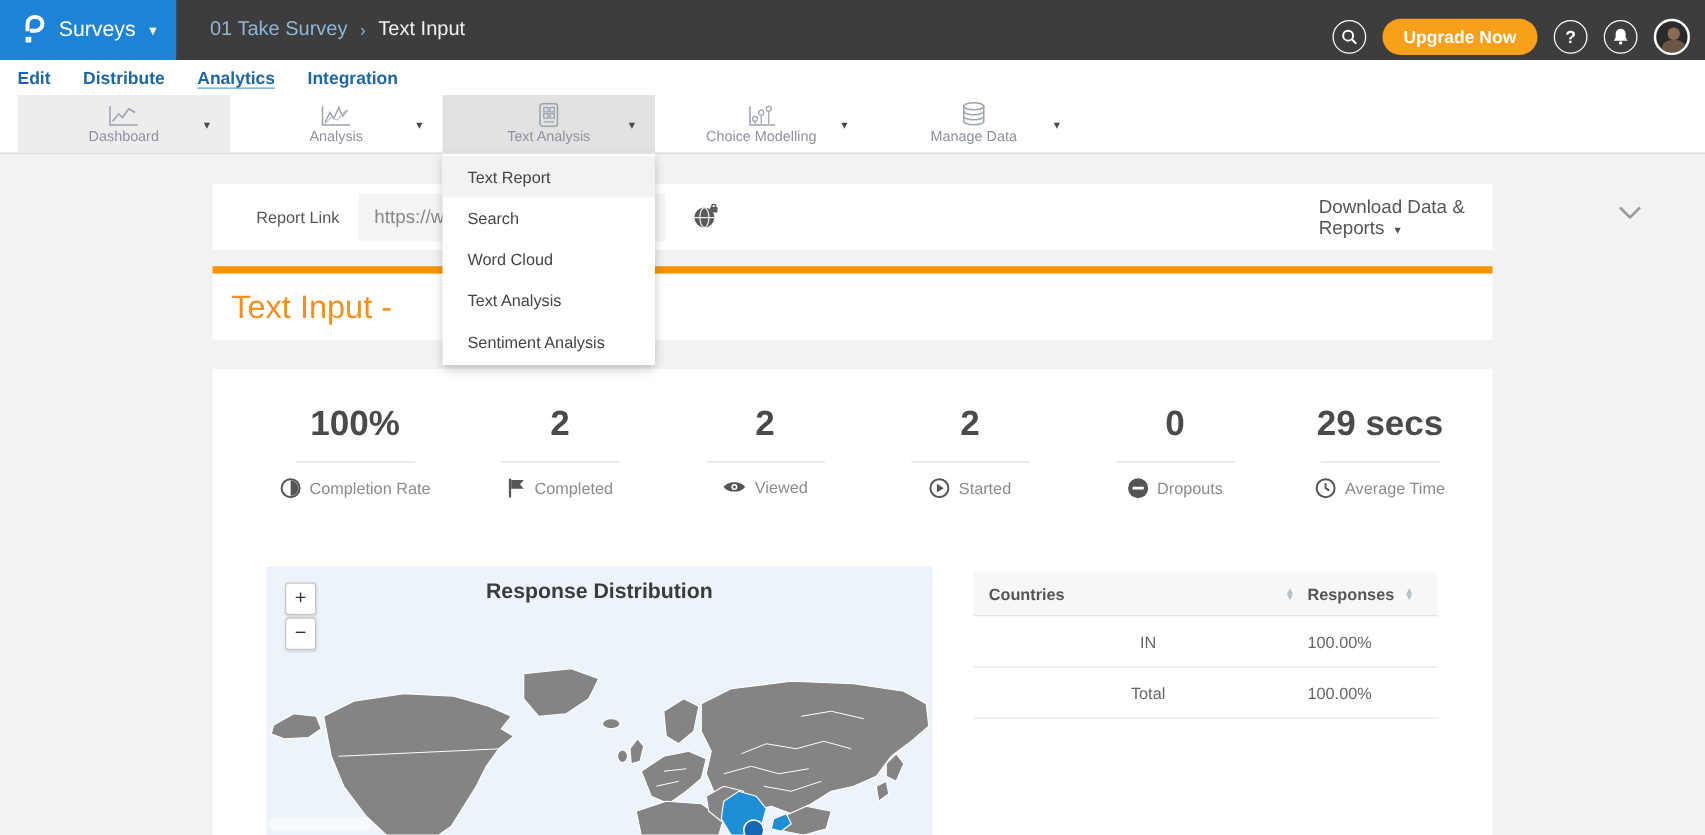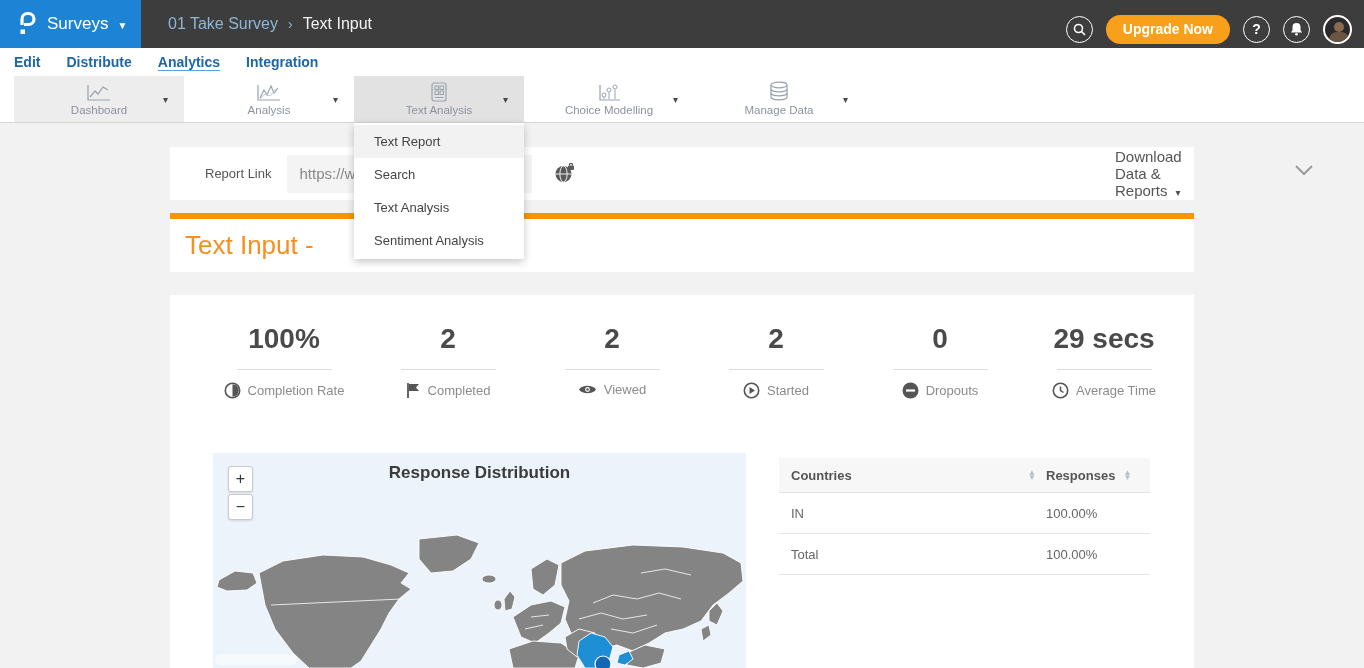--- a/index.html
+++ b/index.html
@@ -60,21 +60,21 @@
   .menu-item.hover { background:#f2f2f2; }
 
   
   #report-bar { left:170px; top:147px; width:1024px; height:53px; background:#fff;
     display:flex; align-items:center; }
   #report-link-label { font-size:13px; color:#555; margin-left:35px; }
   #report-url { margin-left:16px; width:245px; height:38px; background:#f4f4f4;
     display:flex; align-items:center; padding:0 12px; border:none; }
   #report-url .url-text { font-size:15px; color:#888; flex:1; white-space:nowrap; overflow:hidden; }
   #globe-wrap { margin-left:22px; cursor:pointer; }
-  #download-reports { position:absolute; left:945px; font-size:15px; color:#555; cursor:pointer; }
+  #download-reports { position:absolute; left:885px; font-size:15px; color:#555; cursor:pointer; }
   #download-reports .dl-caret { font-size:10px; color:#555; margin-left:8px; }
   #collapse-chevron { position:absolute; left:1125px; top:18px; cursor:pointer; }
 
   
   #orange-bar { left:170px; top:213px; width:1024px; height:6px; background:#f79400; }
   #title-panel { left:170px; top:219px; width:1024px; height:53px; background:#fff;
     display:flex; align-items:center; }
   #page-title { color:#f78f1e; font-size:26px; margin-left:15px; white-space:nowrap; }
 
   
@@ -105,21 +105,21 @@
   
   #countries-table { position:absolute; left:609px; top:163px; width:371px; }
   #ct-header { height:35px; background:#f7f7f7; border-bottom:1px solid #e3e3e3;
     display:flex; align-items:center; font-size:13px; font-weight:bold; color:#555; }
   .ct-col-c { flex:1; padding-left:12px; display:flex; align-items:center; justify-content:space-between; }
   .ct-col-r { width:104px; display:flex; align-items:center; gap:8px; }
   .sort-icon { display:flex; flex-direction:column; line-height:5px; font-size:8px;
     color:#b7bec6; cursor:pointer; margin-right:10px; }
   .ct-row { height:41px; border-bottom:1px solid #e7e7e7; display:flex;
     align-items:center; font-size:13px; color:#666; }
-  .ct-row .cell-c { flex:1; padding-left:12px; }
+  .ct-row .cell-c { flex:1; padding-left:12px;text-align:center; }
   .ct-row .cell-r { width:104px; }
 
   svg { display:block; }
 </style>
 </head>
 <body>
 
 <div id="stage">
 
   <div id="topbar" class="abs">
@@ -430,17 +430,18 @@
         <span class="cell-c">Total</span>
         <span class="cell-r">100.00%</span>
       </div>
     </div>
 
   </div>
 
   <div id="ta-menu" class="abs">
     <div class="menu-item hover">Text Report</div>
     <div class="menu-item">Search</div>
+    <div class="menu-item">Word Cloud</div>
     <div class="menu-item">Text Analysis</div>
     <div class="menu-item">Sentiment Analysis</div>
   </div>
 
 </div>
 
 </body></html>

